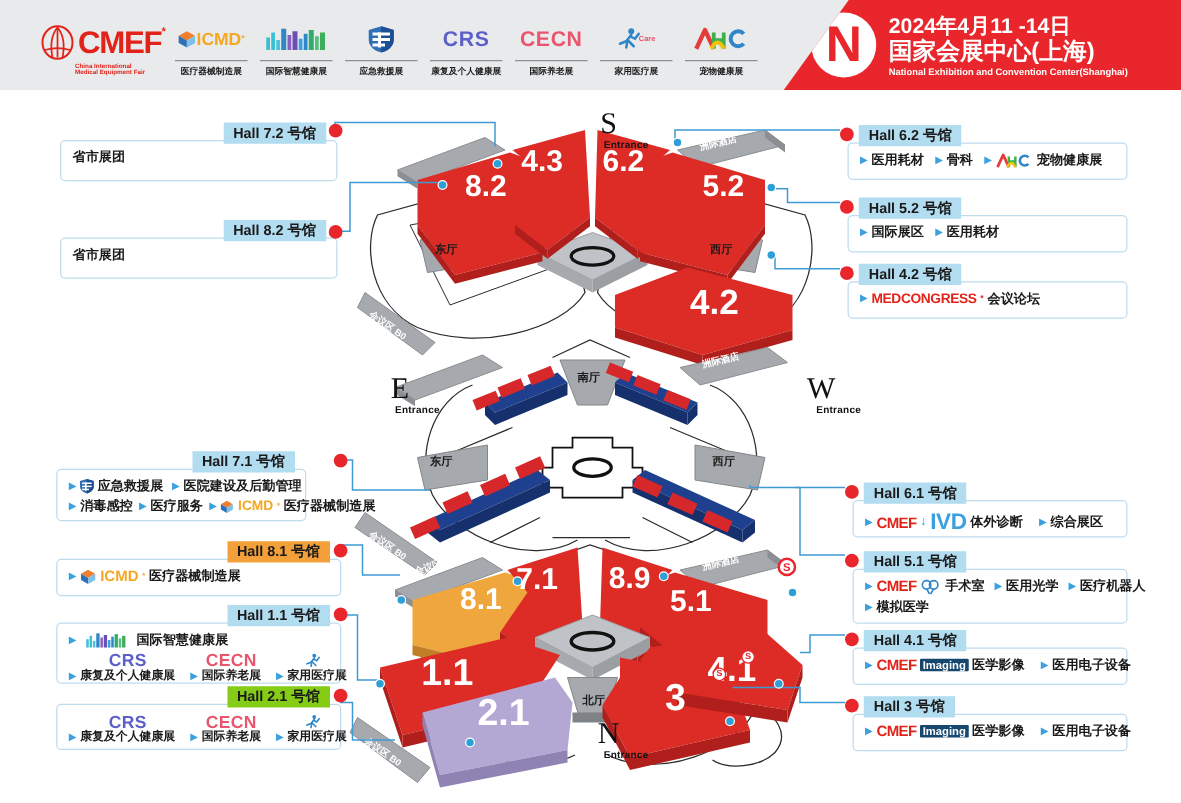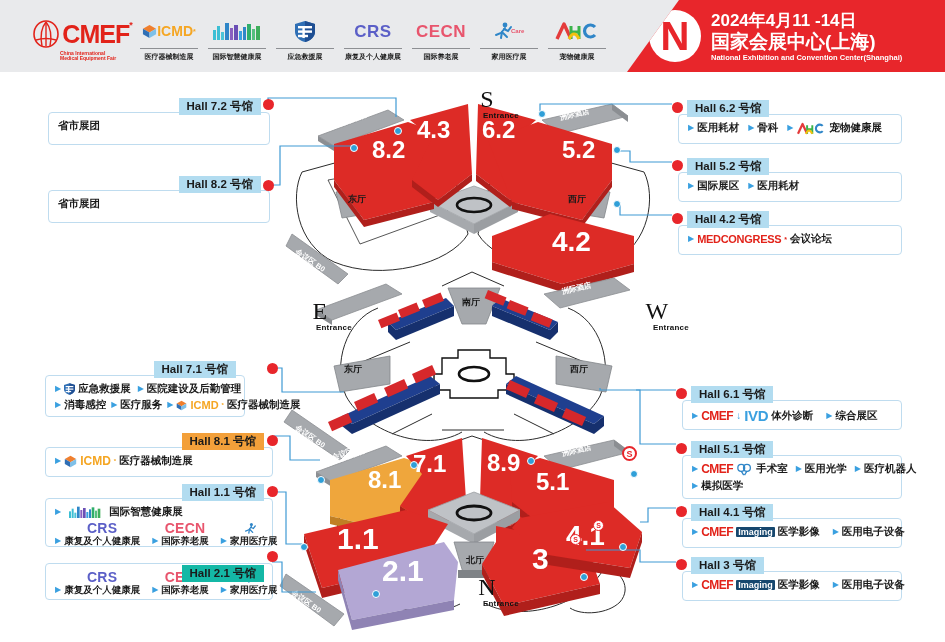--- a/index.html
+++ b/index.html
@@ -73,21 +73,21 @@
   .callout .tab {
     position:absolute; top:-15px; height:17px;
     background:#b2dcf0; color:#1a1a1a;
     font-size:11.5px; font-weight:bold;
     padding:0 8px; display:flex; align-items:center;
     white-space:nowrap;
   }
   .callout .tab.tab-right { right:8px; }
   .callout .tab.tab-left  { left:8px; }
   .callout .tab.orange { background:#f3a03a; }
-  .callout .tab.purple { background:#14b8a6;margin-top:16px; }
+  .callout .tab.purple { background:#84cc16; }
   .callout .body {
     padding:6px 9px 6px 9px;
     display:flex; flex-direction:column; gap:3px;
   }
   .row { display:flex; align-items:center; flex-wrap:nowrap; gap:9px;}
   .itm { display:flex; align-items:center; gap:3px; font-size:10.5px; color:#1a1a1a; font-weight:bold; white-space:nowrap;}
   .itm .tri { color:#3aa0e0; font-size:8px; line-height:1;}
   .itm.plain { font-weight:bold; }
   .stack { display:flex; flex-direction:column; align-items:center; line-height:1.1;}
   .stack .big { font-size:14px; font-weight:bold; letter-spacing:0.3px;}
@@ -116,21 +116,21 @@
   .metro {
     position:absolute; width:15px; height:15px; border-radius:50%;
     border:2px solid #e8262b; z-index:5;
     display:flex; align-items:center; justify-content:center;
     color:#e8262b; font-size:9px; font-weight:bold; background:#fff;
   }
   .metro.sm { width:11px; height:11px; font-size:7px; border-width:1.5px;}
 
   .medcongress { font-size:11px; font-weight:bold; color:#e2231a; letter-spacing:-0.3px;}
   .cmef-inline { font-size:12px; font-weight:bold; color:#e2231a; letter-spacing:-0.5px;}
-  .ivd-inline { font-size:15px; font-weight:bold; color:#3aa0e0; letter-spacing:-0.3px;}
+  .ivd-inline { font-size:18px; font-weight:bold; color:#3aa0e0; letter-spacing:-0.3px;}
 
   svg { display:block; overflow:visible; }
 </style>
 </head>
 <body>
 
 <div id="header">
 
   <div id="header-logos">
 

